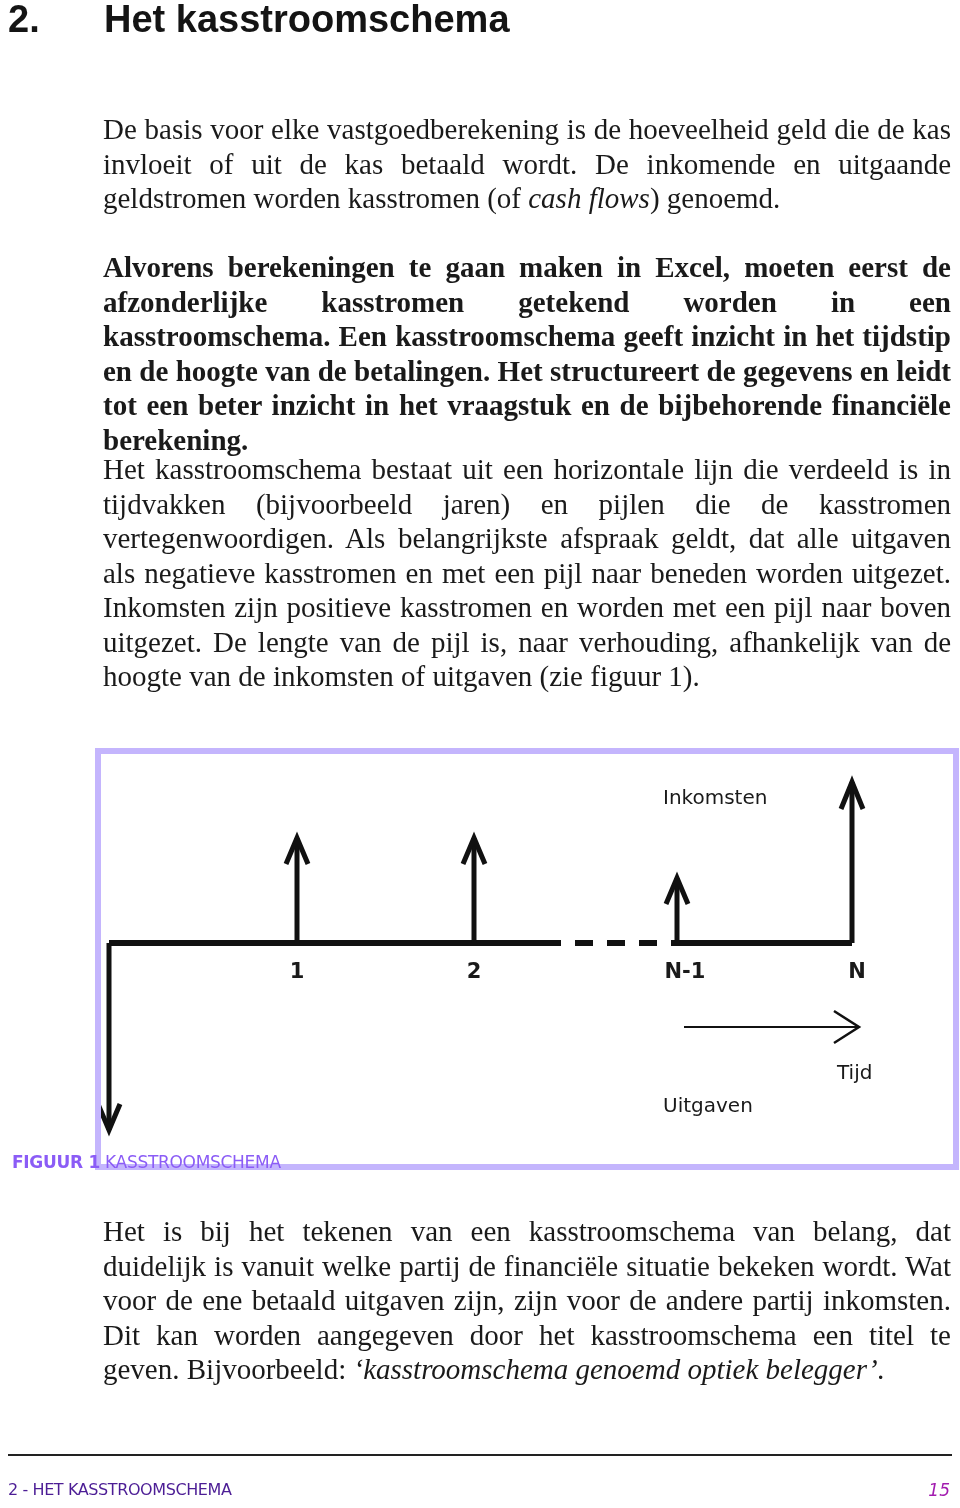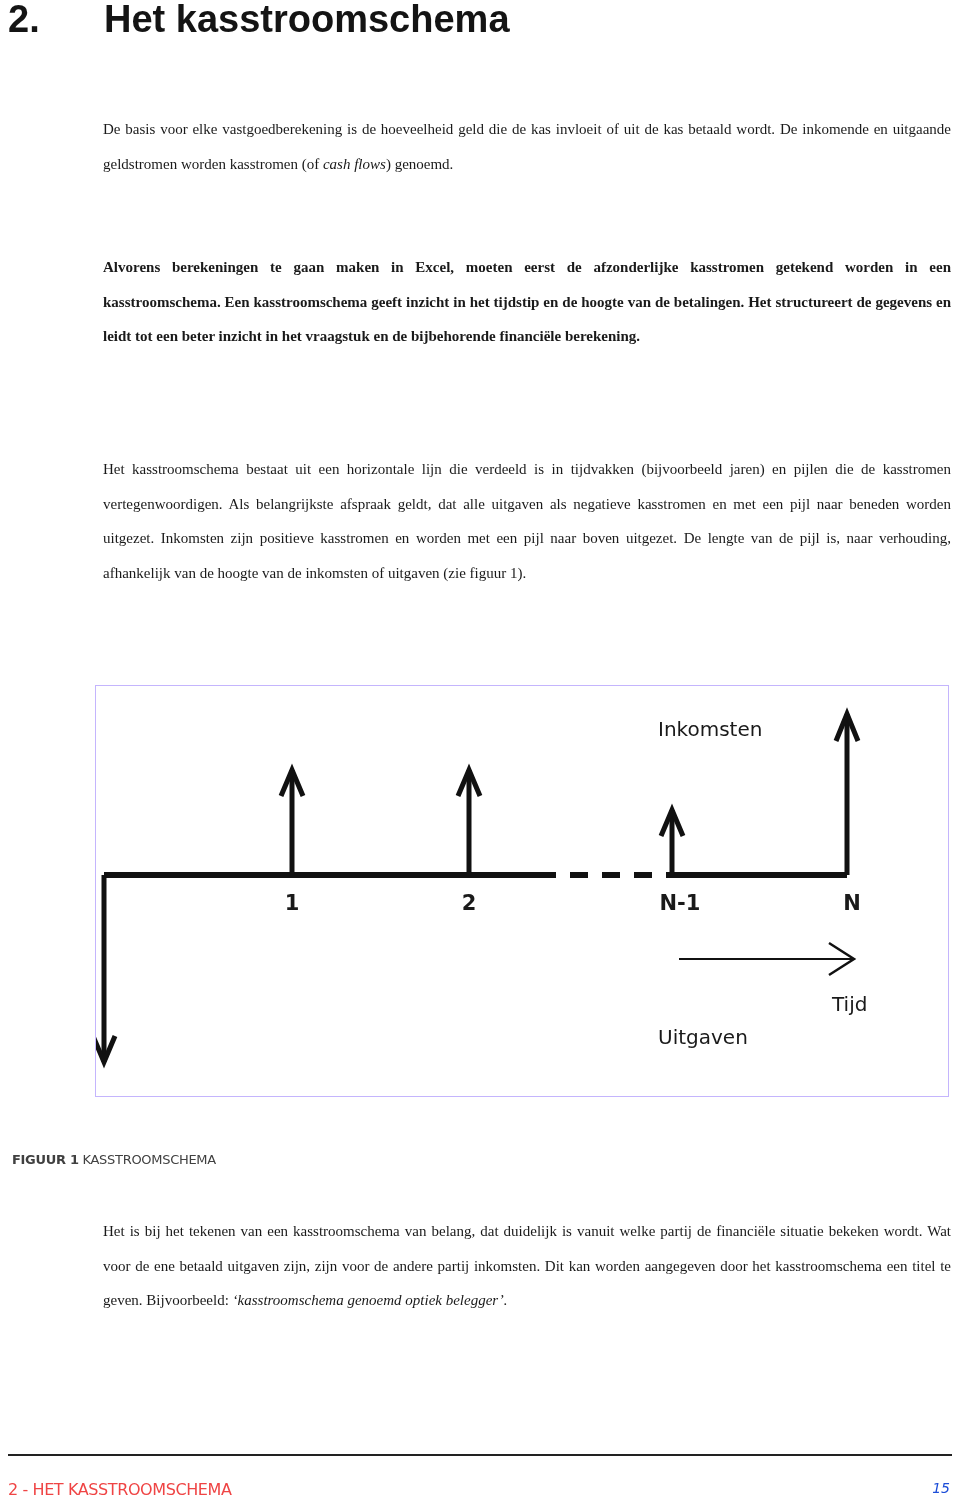--- a/index.html
+++ b/index.html
@@ -1,31 +1,31 @@
 <!DOCTYPE html>
 <html><head>
 <meta charset="utf-8">
 <style>
   html, body { margin:0; padding:0; background:#ffffff; }
   body { width:960px; height:1508px; position:relative; overflow:hidden; color:#141414; }
   .title { position:absolute; left:8px; top:-2px; font-family:"Liberation Sans", sans-serif; font-weight:bold; font-size:38px; letter-spacing:0px; }
   .title .num { display:inline-block; width:96px; }
-  .para { position:absolute; left:103px; width:848px; font-family:"Liberation Serif", serif; font-size:15px; line-height:34.5px; text-align:justify; color:#1a1a1a; }
+  .para { position:absolute; left:103px; width:848px; font-family:"Liberation Serif", serif; font-size:29px; line-height:34.5px; text-align:justify; color:#1a1a1a; }
   .p1 { top:112px; }
   .p2 { top:250px;font-weight:bold; }
   .p3 { top:452px; }
   .p4 { top:1214px; }
-  .figure-box { position:absolute; left:95px; top:685px; width:852px; height:410px; border:1px solid #c4b5fd; }
+  .figure-box { position:absolute; left:95px; top:748px; width:852px; height:410px; border:6px solid #c4b5fd; }
   .figure-box svg { position:absolute; left:0; top:0; }
   .fig-label { font-family:"DejaVu Sans", sans-serif; fill:#1a1a1a; }
-  .caption { position:absolute; left:12px; top:1152px; font-family:"DejaVu Sans", sans-serif; font-size:13px; color:#404040; letter-spacing:-0.3px; }
+  .caption { position:absolute; left:12px; top:1152px; font-family:"DejaVu Sans", sans-serif; font-size:17px; color:#8b5cf6; letter-spacing:-0.3px; }
   .caption b { font-weight:bold; }
   .footer-rule { position:absolute; left:8px; top:1454px; width:944px; height:2px; background:#222; }
-  .footer-left { position:absolute; left:8px; top:1480px; font-family:"DejaVu Sans", sans-serif; font-size:16px; color:#ef4444; letter-spacing:-0.4px; }
-  .footer-page { position:absolute; right:10px; top:1480px; font-family:"DejaVu Sans", sans-serif; font-style:italic; font-size:14px; color:#1d4ed8; }
+  .footer-left { position:absolute; left:8px; top:1480px; font-family:"DejaVu Sans", sans-serif; font-size:16px; color:#4c1d95; letter-spacing:-0.4px; }
+  .footer-page { position:absolute; right:10px; top:1480px; font-family:"DejaVu Sans", sans-serif; font-style:italic; font-size:17px; color:#a21caf; }
   i { font-style:italic; }
 </style>
 </head>
 <body>
 
 <div class="title">
   <span class="num">2.</span><span>Het kasstroomschema</span>
 </div>
 
 <div class="para p1"><span>De basis voor elke vastgoedberekening is de hoeveelheid geld die de kas invloeit of uit de kas betaald wordt. De inkomende en uitgaande geldstromen worden kasstromen (of </span><i>cash flows</i><span>) genoemd.</span></div>

